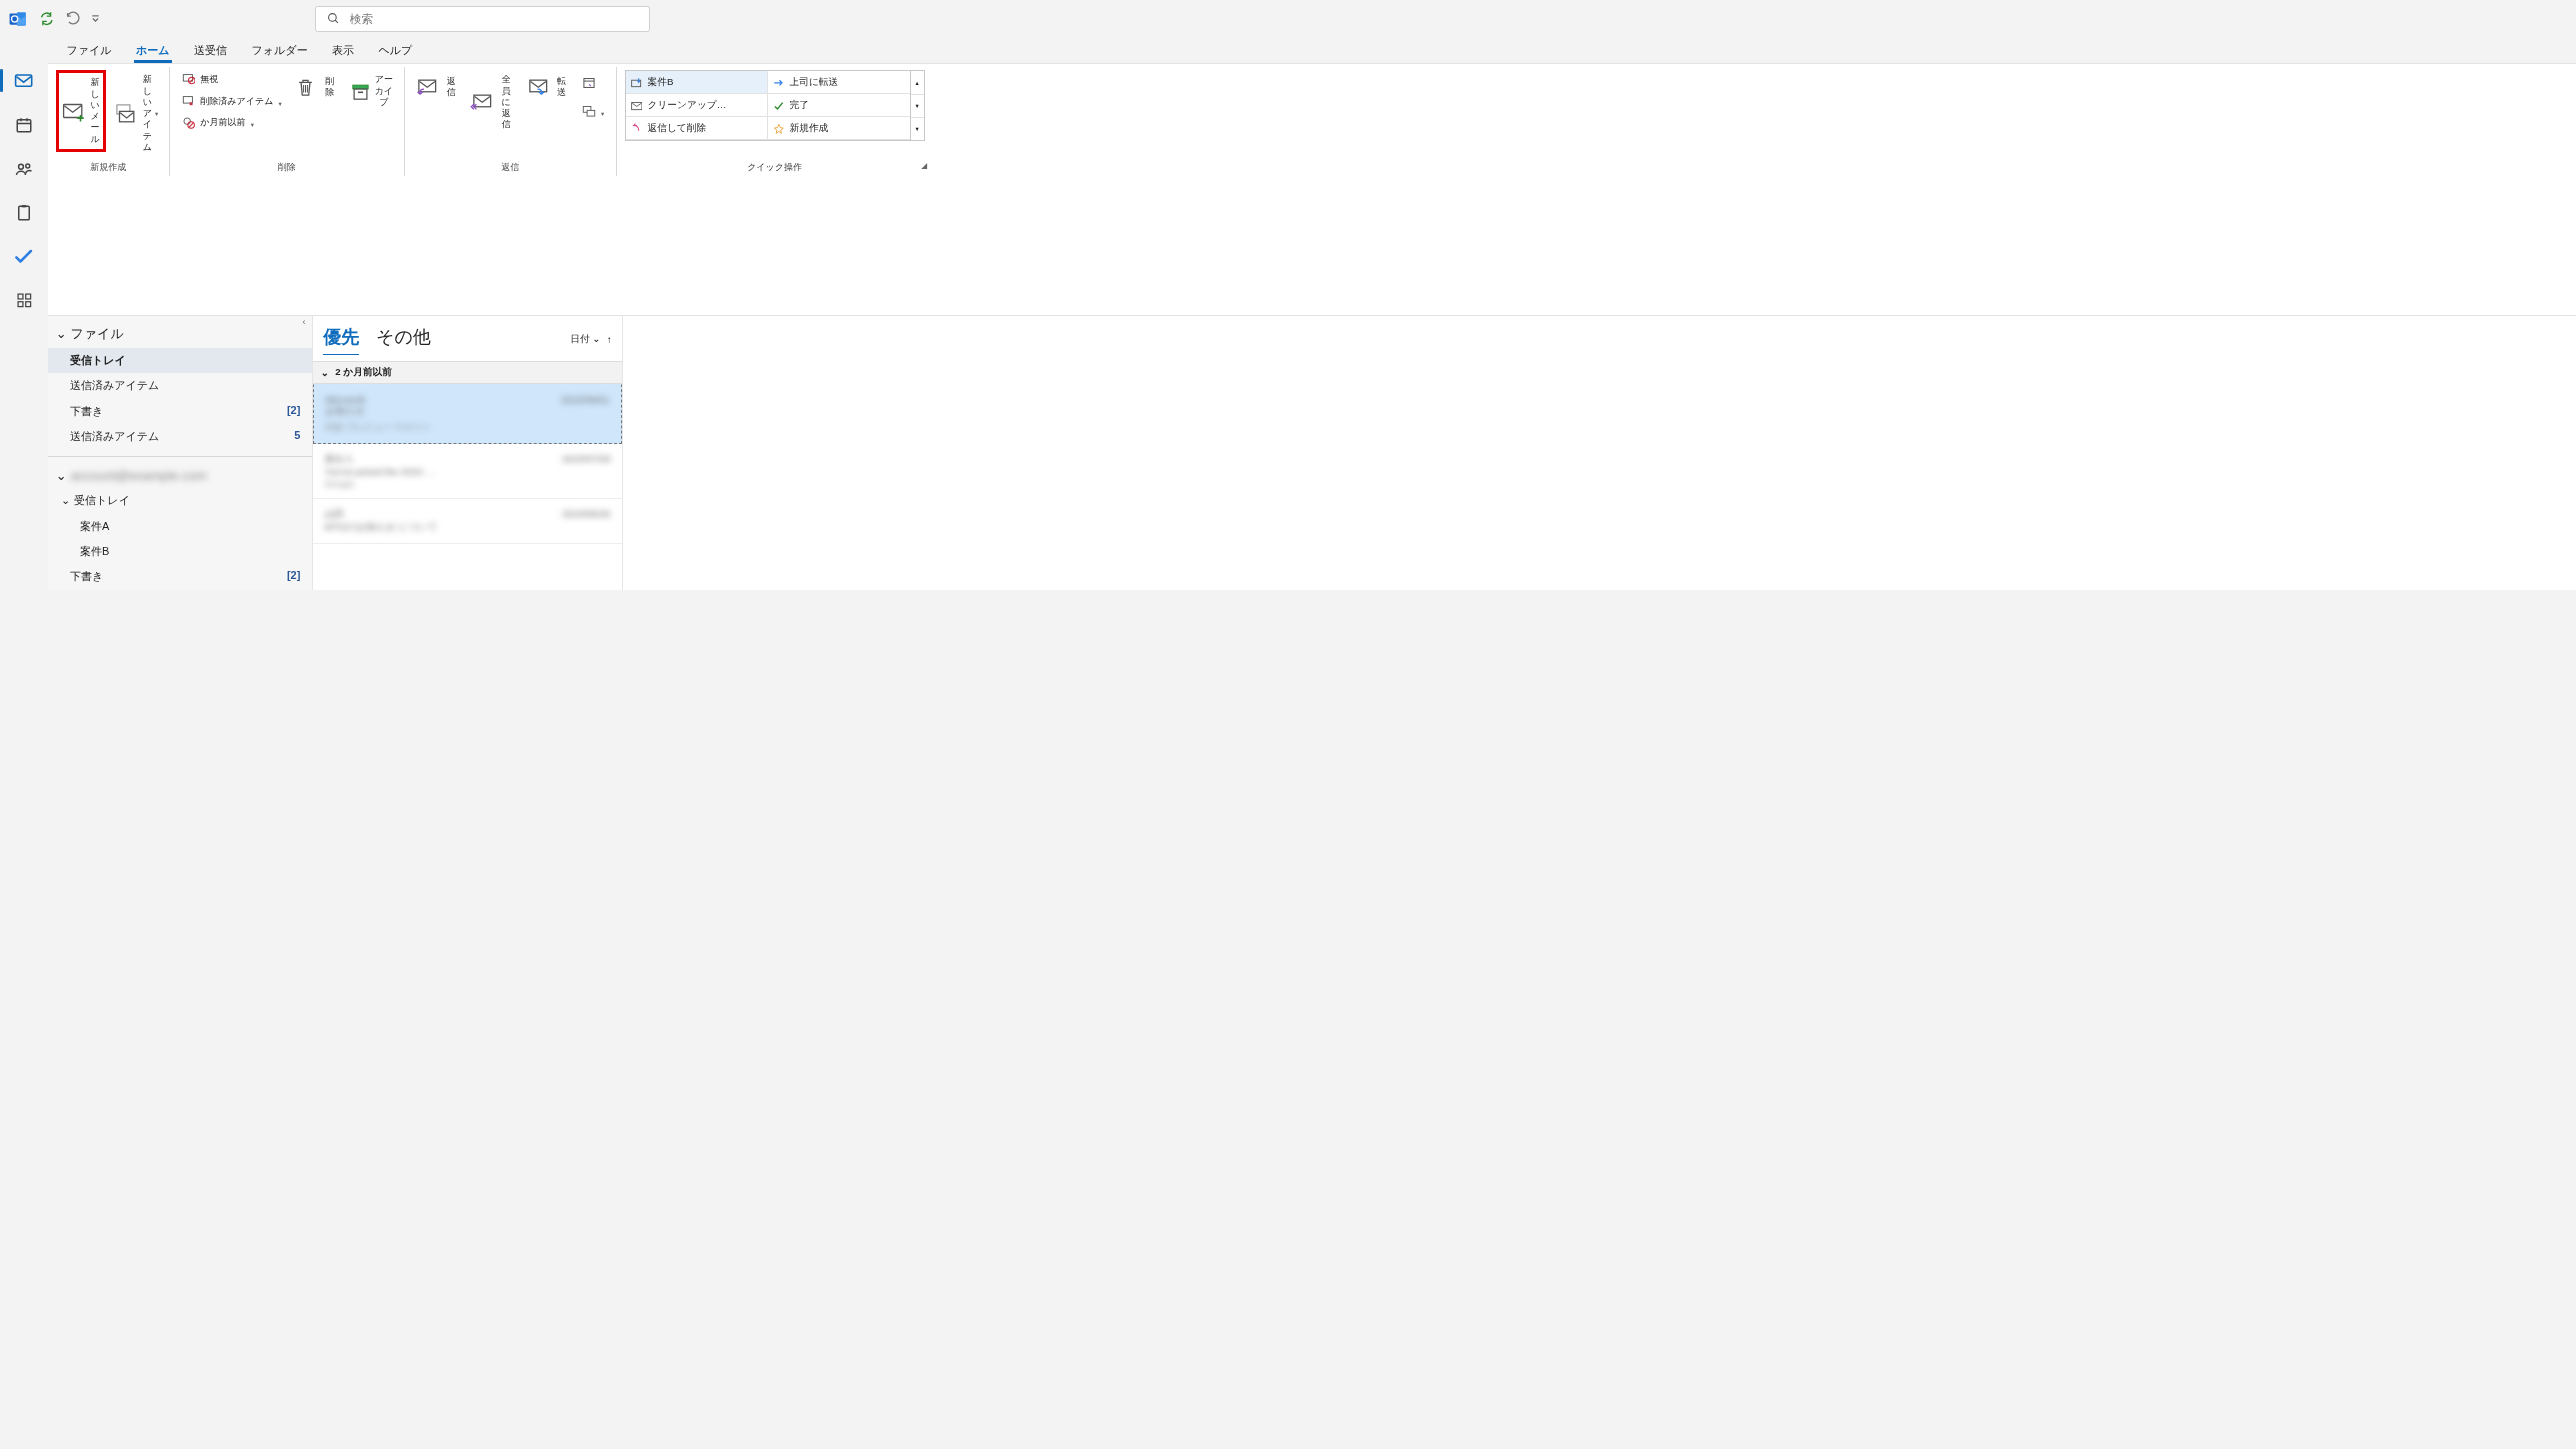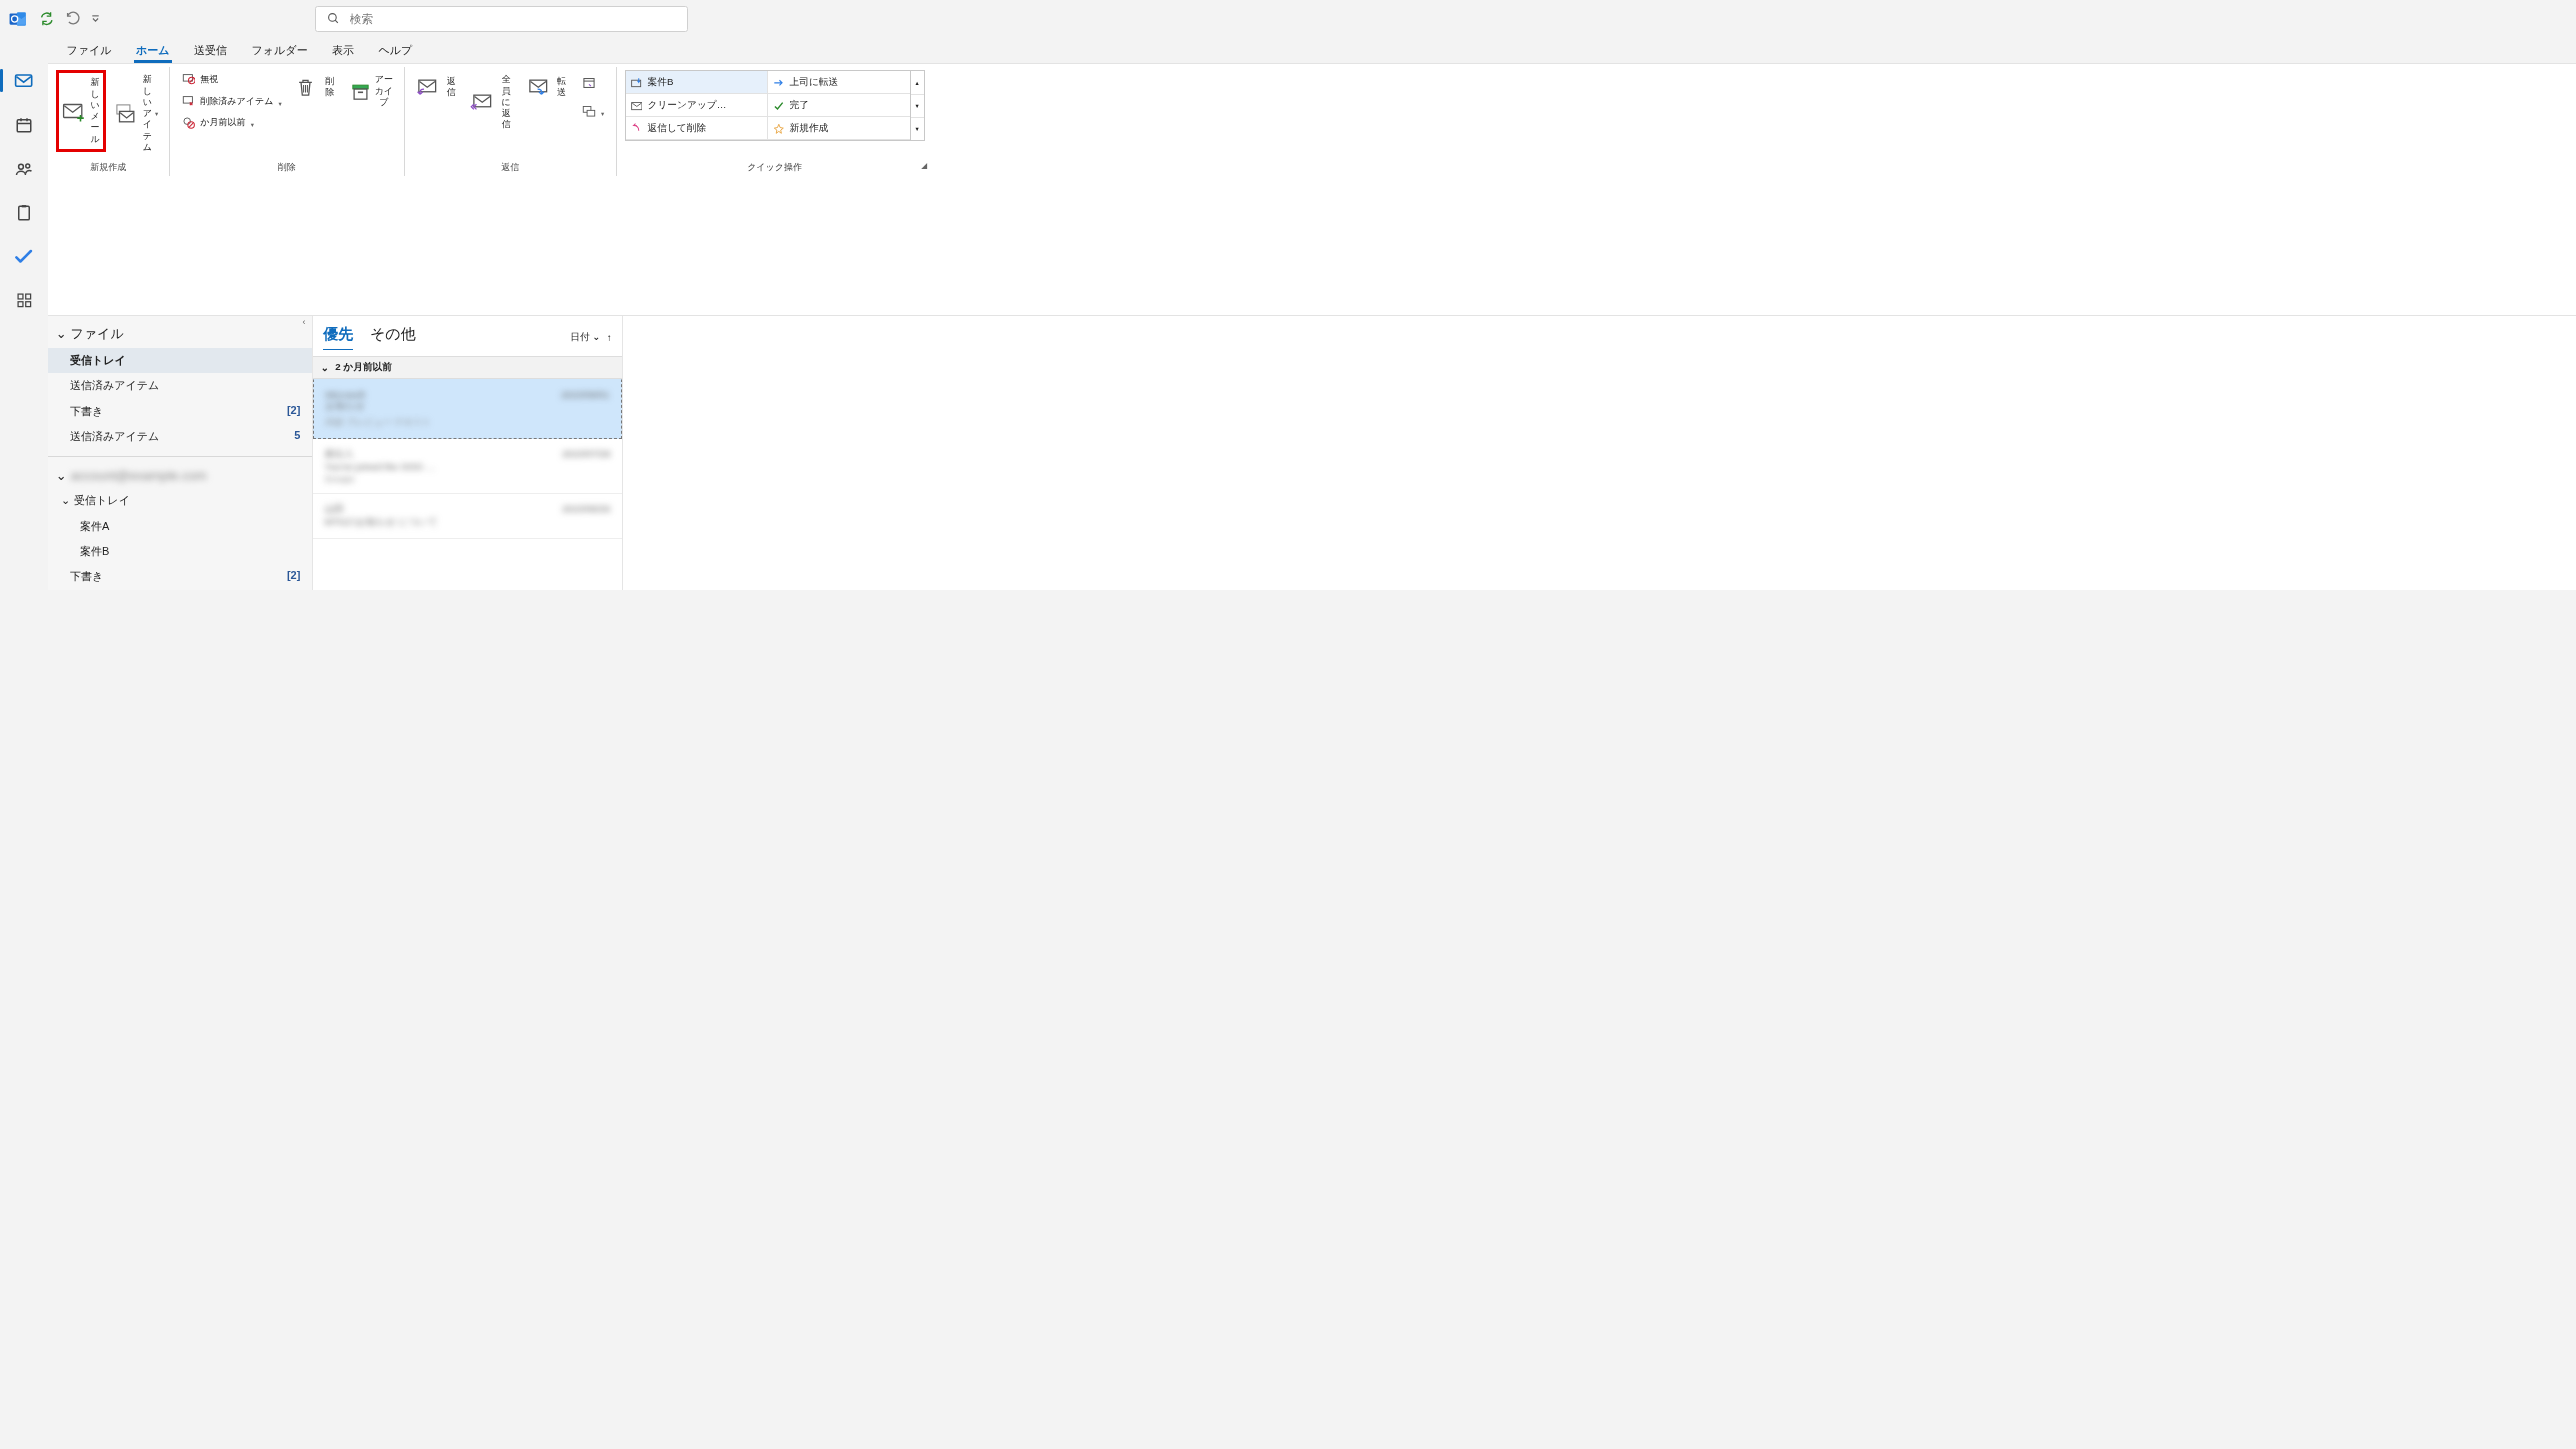--- a/index.html
+++ b/index.html
@@ -3,21 +3,21 @@
 <meta charset="utf-8">
 <style>
   * { box-sizing: border-box; margin: 0; padding: 0; font-family: "Yu Gothic UI", "Meiryo", sans-serif; }
   body { background: #f3f3f3; color: #222; font-size: 9px; }
 
   
   .titlebar { display: flex; align-items: center; height: 37px; padding: 5.2px 9px; gap: 7.7px; }
   .titlebar .app-icon svg { width: 18px; height: 18px; display: block; }
   .titlebar .qat { display: flex; align-items: center; gap: 9px; margin-left: 3.9px; }
   .titlebar .qat .icon { width: 16.7px; height: 16.7px; display:flex; align-items:center; justify-content:center; cursor:pointer; }
-  .titlebar .search { margin-left: 206px; display:flex; align-items:center; gap:10.3px; background:#fff; border:0.6px solid #d0d0d0; border-radius:2.6px; height:26px; width:373px; padding:0 10.3px; }
+  .titlebar .search { margin-left: 206px; display:flex; align-items:center; gap:10.3px; background:#fff; border:0.6px solid #d0d0d0; border-radius:2.6px; height:26px; width:335px; padding:0 10.3px; }
   .titlebar .search input { border:none; outline:none; font-size:11.6px; width:100%; background:transparent; }
 
   
   .tabrow { display:flex; align-items:flex-end; height:26px; padding-left: 64px; gap: 19.3px; }
   .tabrow .tab { font-size:11px; padding: 2.6px 2.6px 5.2px; cursor:pointer; position:relative; }
   .tabrow .tab.selected { color:#0f6cbd; font-weight:700; }
   .tabrow .tab.selected::after { content:""; position:absolute; left:0; right:0; bottom:0; height:2.6px; background:#0f6cbd; }
 
   
   .ribbon-wrap { display:flex; }
@@ -56,21 +56,21 @@
   .fp-item { font-size:11px; padding:5.2px 11.6px 5.2px 22px; display:flex; justify-content:space-between; cursor:pointer; }
   .fp-item.selected { background:#e2e8ee; font-weight:600; }
   .fp-count { color:#2b5797; font-weight:700; }
   .fp-divider { height:0.6px; background:#d8d8d8; margin:6.4px 0; }
   .fp-sub { padding-left:32px; }
   .blurred { filter: blur(3.2px); color:#888; }
 
   .msglist { width:309px; background:#fff; }
   .msglist-head { display:flex; align-items:center; padding:9px 10.3px 6.4px; gap:16.7px; justify-content:space-between; }
   .msglist-head .tabs { display:flex; gap:16.7px; }
-  .msglist-head .tabs .mtab { font-size:15px; padding-bottom:5.2px; cursor:pointer; }
+  .msglist-head .tabs .mtab { font-size:18px; padding-bottom:5.2px; cursor:pointer; }
   .msglist-head .tabs .mtab.sel { color:#0f6cbd; border-bottom:1.9px solid #0f6cbd; font-weight:600; }
   .msglist-head .sortctl { display:flex; align-items:center; gap:6.4px; font-size:9.7px; }
   .date-hdr { background:#f2f2f2; border-top:0.6px solid #ddd; border-bottom:0.6px solid #ddd; padding:3.9px 7.7px; font-size:9.7px; font-weight:600; display:flex; align-items:center; gap:6.4px; }
   .msg { padding:9px 11.6px; border-bottom:0.6px solid #eee; cursor:pointer; }
   .msg.sel {
     background:#cfe6fb;
     border:1.3px dashed #777;
     border-top:0.6px solid #cfe6fb;
   }
   .msg .row1 { display:flex; justify-content:space-between; filter:blur(3.2px); color:#666; font-size:9.7px;}

